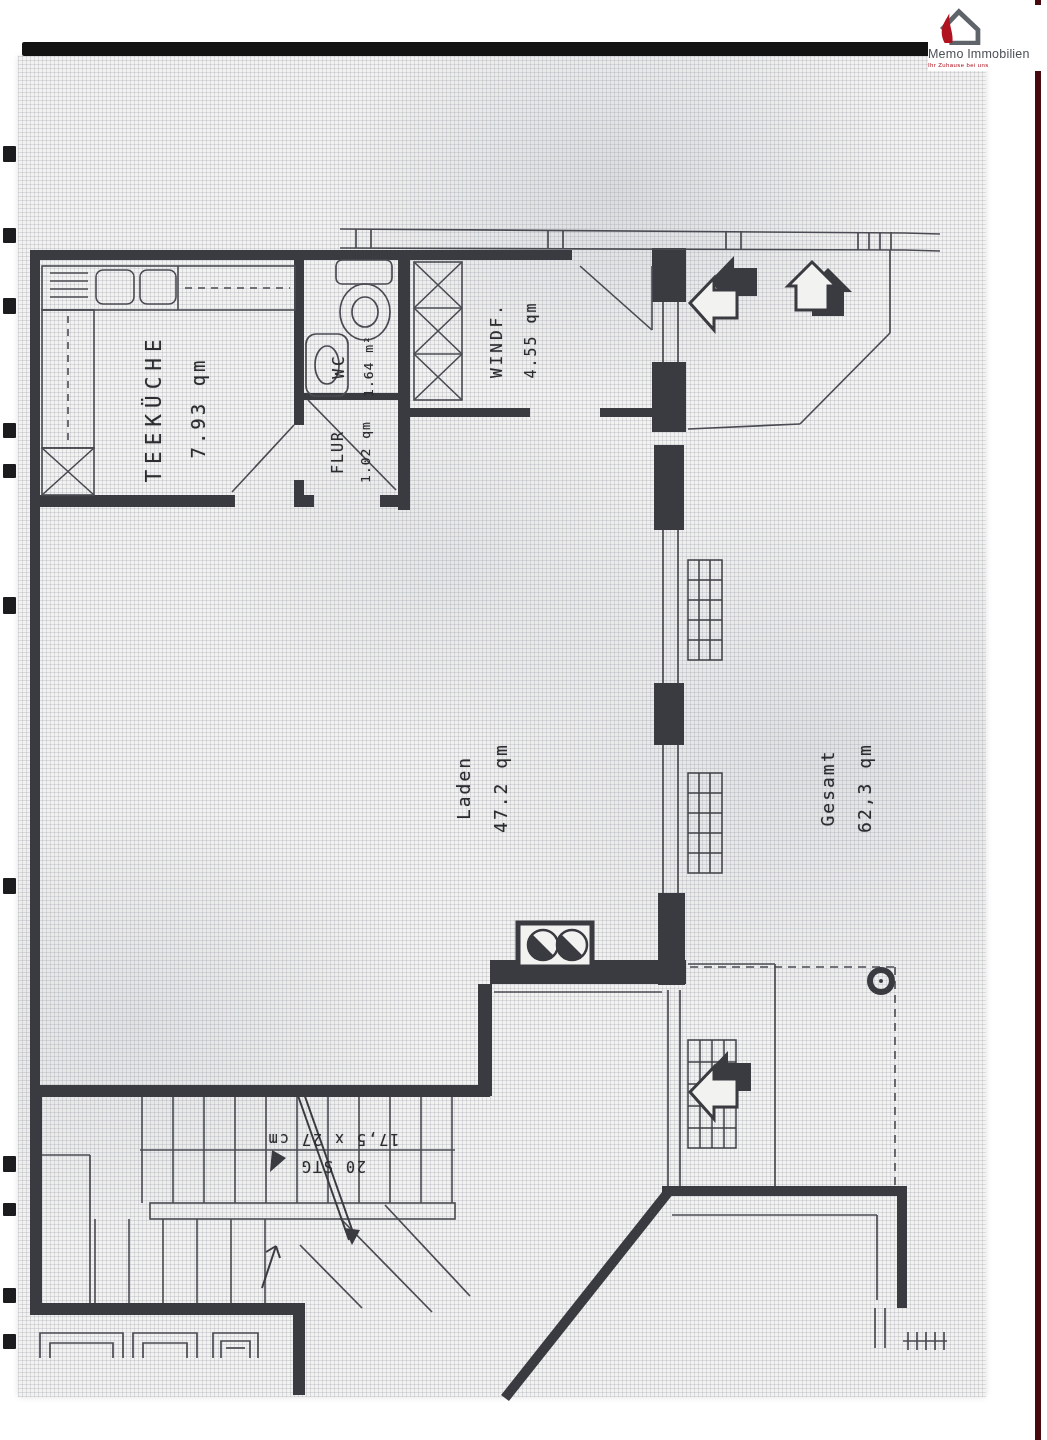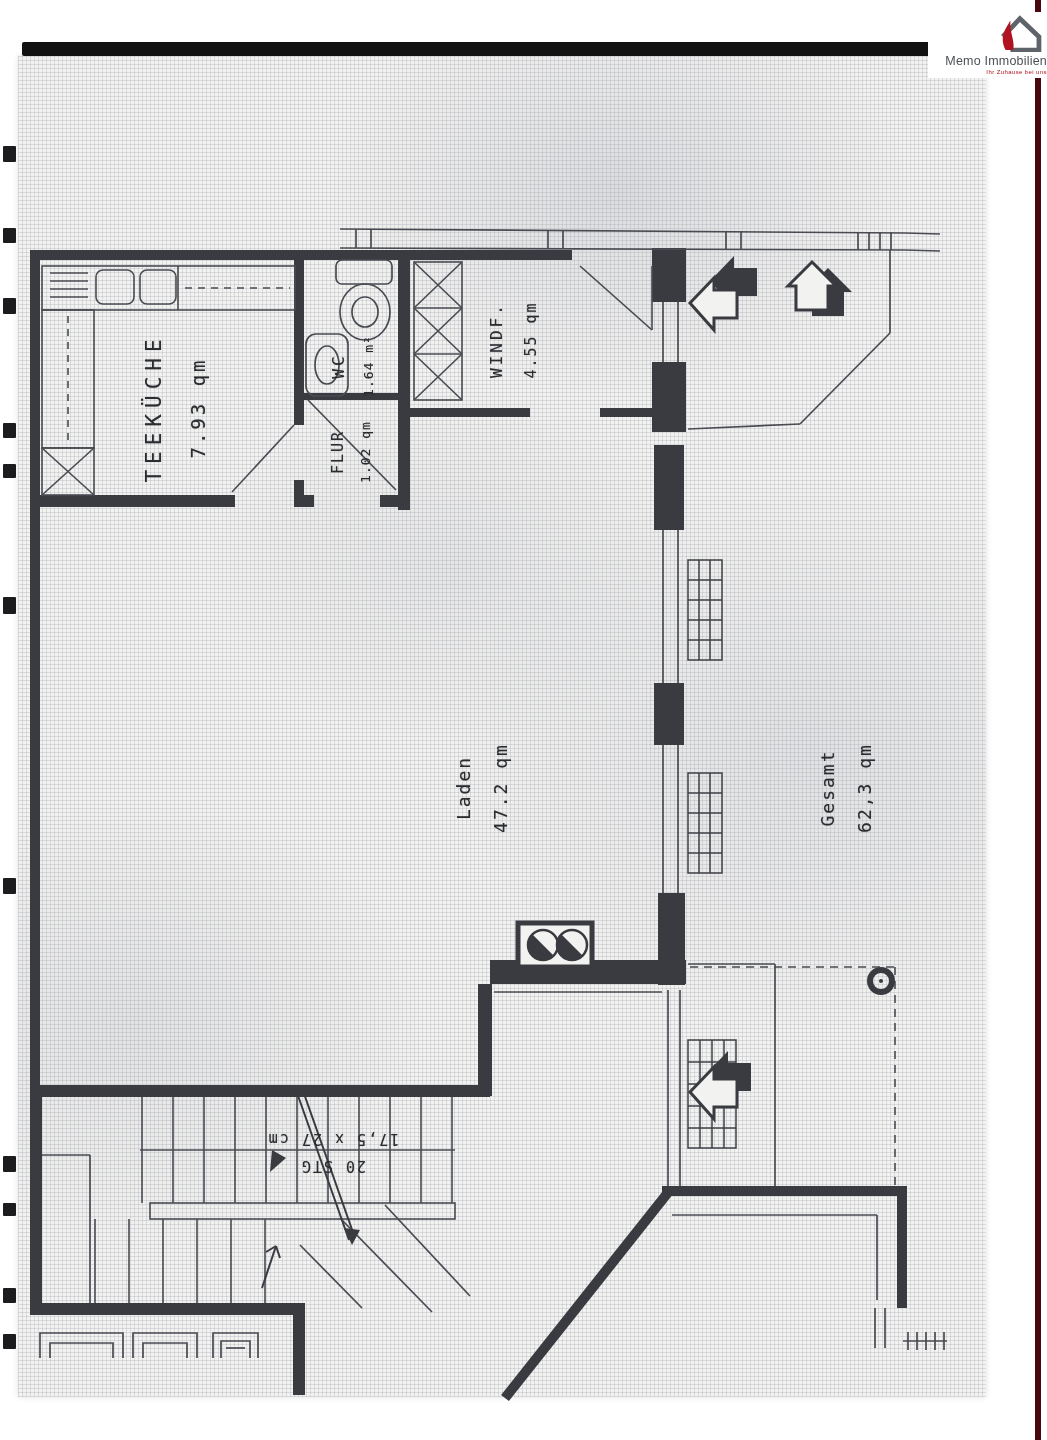--- a/index.html
+++ b/index.html
@@ -36,21 +36,21 @@
   .lbl-wc .l2{font-size:13px;letter-spacing:1px;}
   .lbl-flur{left:352px;top:452px;font-size:15px;letter-spacing:2px;line-height:27px;}
   .lbl-flur .l2{font-size:13px;letter-spacing:1px;}
   .lbl-windf{left:514px;top:340px;font-size:16px;letter-spacing:3px;line-height:34px;}
   .lbl-windf .l2{font-size:15px;letter-spacing:2px;}
   .lbl-laden{left:482px;top:788px;font-size:18px;letter-spacing:2px;line-height:37px;}
   .lbl-gesamt{left:846px;top:788px;font-size:18px;letter-spacing:2px;line-height:37px;}
   .lbl-stairs{left:333px;top:1152px;font-size:15px;letter-spacing:2px;line-height:27px;}
 
   
-  .logo{position:absolute;left:928px;top:12px;width:119px;height:66px;background:#fff;text-align:right;}
+  .logo{position:absolute;left:928px;top:5px;width:119px;height:66px;background:#fff;text-align:left;}
   .logo .name{font-size:12.5px;color:#4c5157;letter-spacing:.2px;margin-top:-2px;}
   .logo .tagline{font-size:6px;color:#b0121f;letter-spacing:.4px;margin-top:1px;}
 </style>
 </head>
 <body>
 
 <div class="page">
 
   <div class="paper"></div>
   <div class="topbar"></div>

